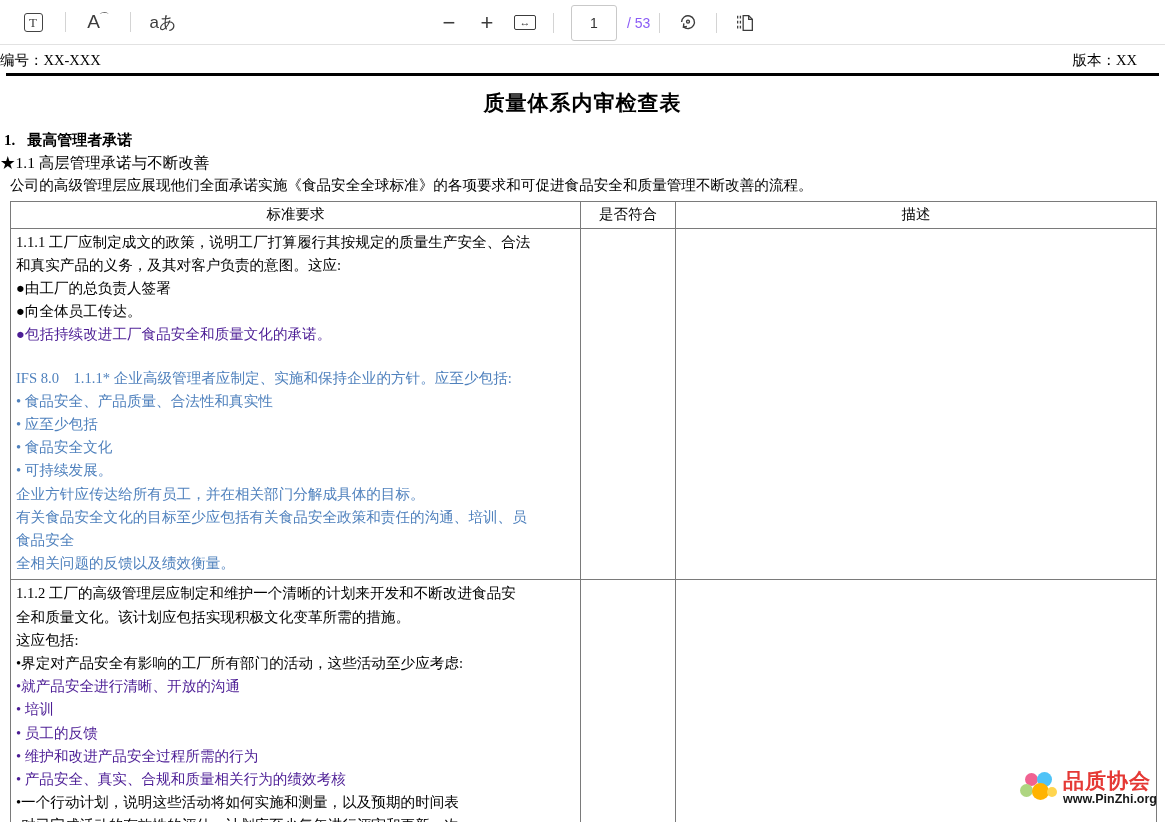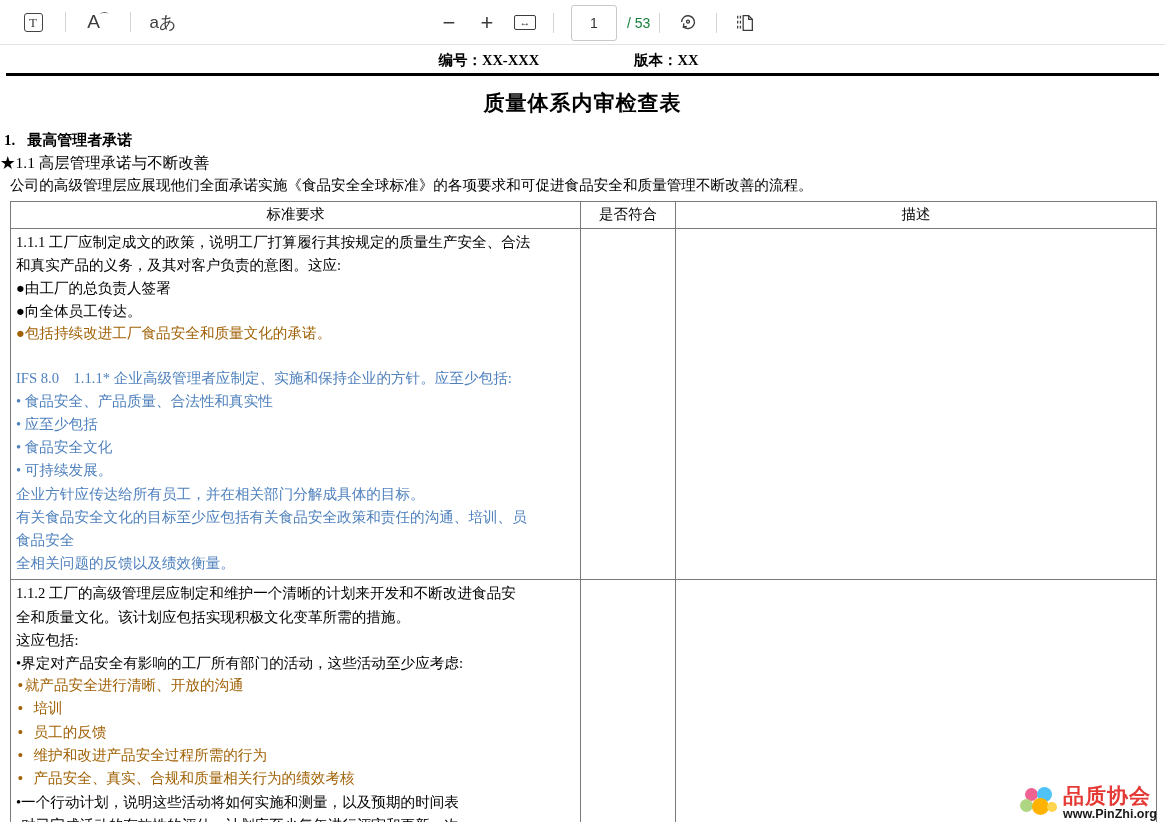--- a/index.html
+++ b/index.html
@@ -84,42 +84,41 @@
     font-family: "Liberation Sans", sans-serif;
     font-size: 14px;
     color: #333;
     margin-left: 8px;
     line-height: 34px;
     outline: none;
     padding: 0;
   }
   .pagetotal {
     font-size: 14px;
-    color: #15803d;
+    color: #8b5cf6;
     margin-left: 10px;
     white-space: nowrap;
   }
 
   
   #page {
     position: relative;
     width: 1165px;
     height: 777px;
     background: #ffffff;
     padding: 0;
   }
 
   .doc-header {
     display: flex;
-    justify-content: center;
+    justify-content: space-between;
     gap: 95px;
     padding: 6px 28px 3px 0;
     font-size: 14.5px;
     color: #000;
-    font-weight: bold;
   }
   .hr-thick {
     height: 2.5px;
     background: #000;
     margin: 0 6px 0 6px;
   }
 
   .doc-title {
     text-align: center;
     font-size: 21px;
@@ -165,30 +164,30 @@
     padding: 3px 0 4px 0;
     height: 24px;
   }
   col.c-req  { width: 570px; }
   col.c-conf { width: 95px; }
   col.c-desc { width: 481px; }
 
   td.cell-req { font-size: 14.6px; line-height: 1.59; }
 
   .ln { white-space: nowrap; }
-  .red  { color: #a16207; font-family: Liberation Mono, monospace; }
+  .red  { color: #4c1d95; }
   .blue { color: #4f81bd; }
   .bluebold { color: #4f81bd; font-weight: normal; }
   .spacer-line { height: 20px; }
 
   
   #watermark {
     position: absolute;
     right: 8px;
-    bottom: 2px;
+    bottom: 17px;
     display: flex;
     align-items: center;
     gap: 5px;
     pointer-events: none;
   }
   .wm-logo { position: relative; width: 38px; height: 30px; }
   .wm-logo i {
     position: absolute; display: block; border-radius: 50%;
   }
   .wm-p1 { width:13px;height:13px; background:#f06292; left:5px;  top:1px; }

